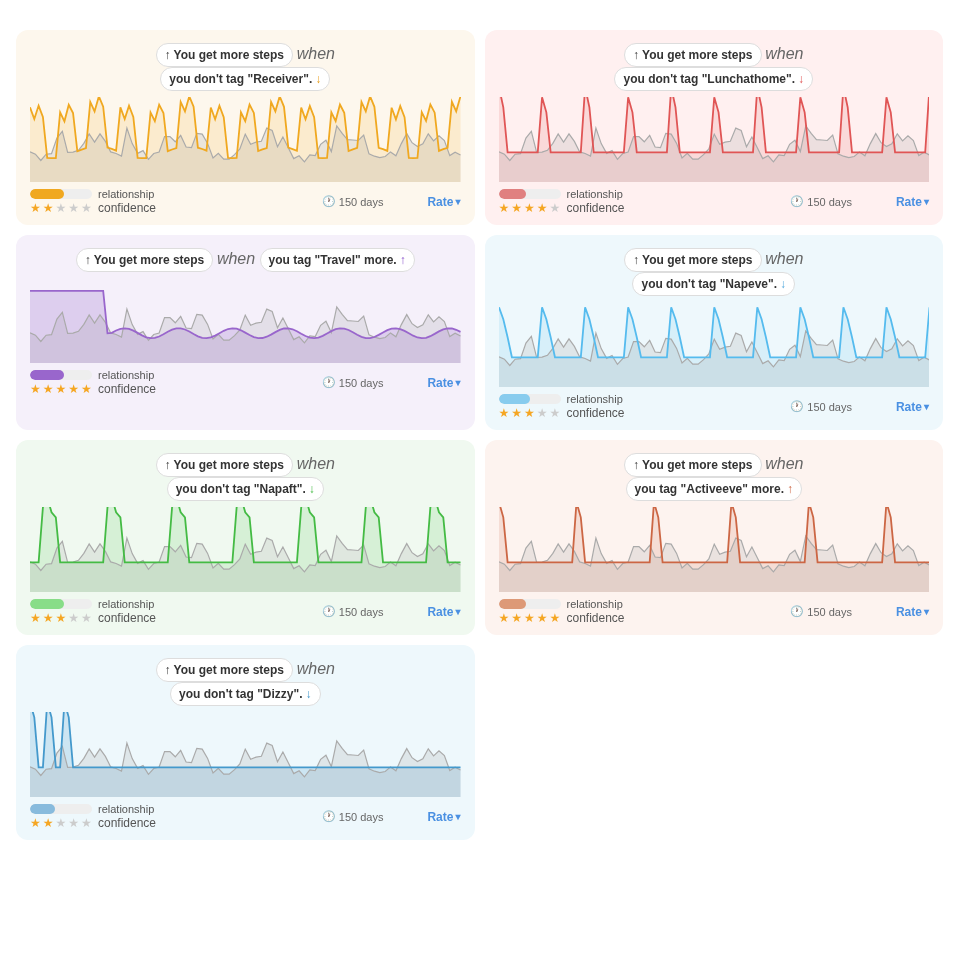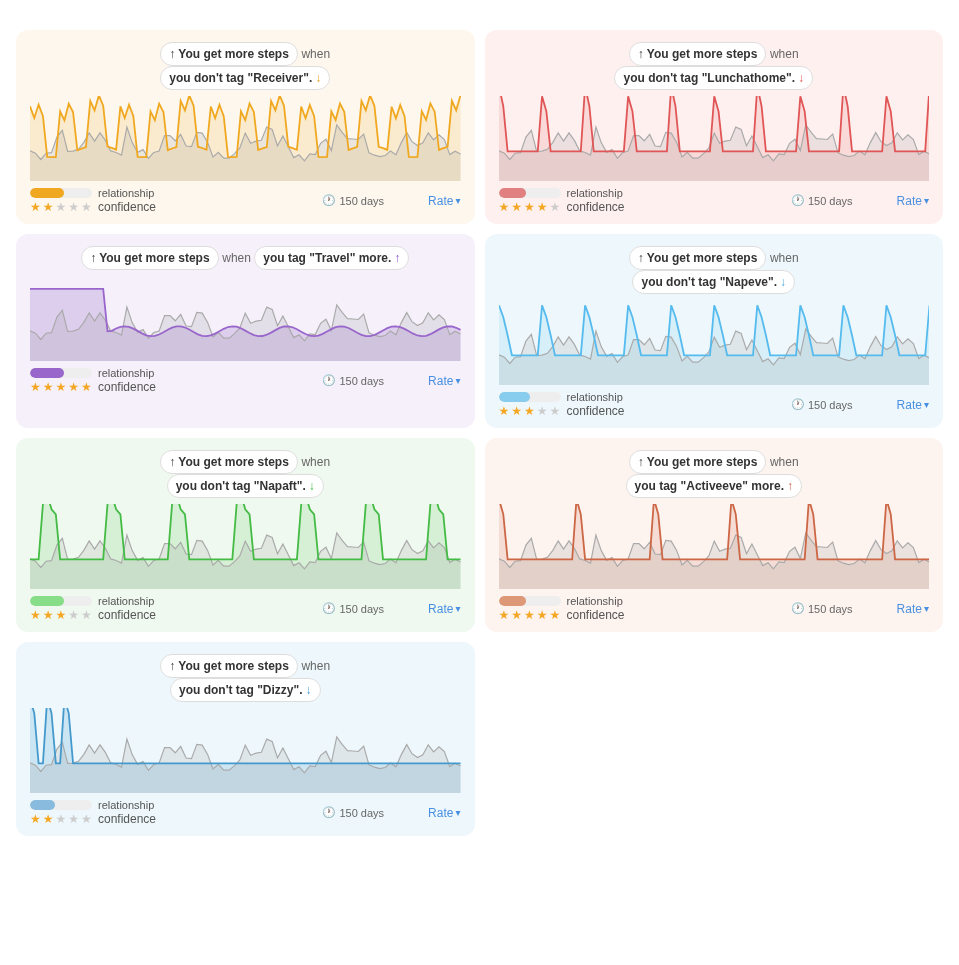--- a/index.html
+++ b/index.html
@@ -42,21 +42,22 @@
       background: #fff;
       border: 1px solid #ddd;
       border-radius: 20px;
       padding: 2px 8px;
       font-weight: 600;
       font-size: 12px;
       white-space: nowrap;
     }
     .card-header .when-text {
       color: #666;
-      font-size: 12px;
+      font-size: 16px;
+      font-style: italic;
     }
     .chart-area {
       height: 85px;
       position: relative;
       margin: 6px 0;
     }
     .chart-area svg {
       width: 100%;
       height: 100%;
     }
@@ -101,21 +102,21 @@
       color: #666;
     }
     .days-badge {
       display: flex;
       align-items: center;
       gap: 3px;
     }
     .rate-btn {
       color: #4a90e2;
       font-size: 12px;
-      font-weight: 400;
+      font-weight: 700;
       cursor: pointer;
       display: flex;
       align-items: center;
       gap: 2px;
       padding-left: 36px;
     }
     .rate-arrow {
       font-size: 10px;
     }
     .footer-meta {

